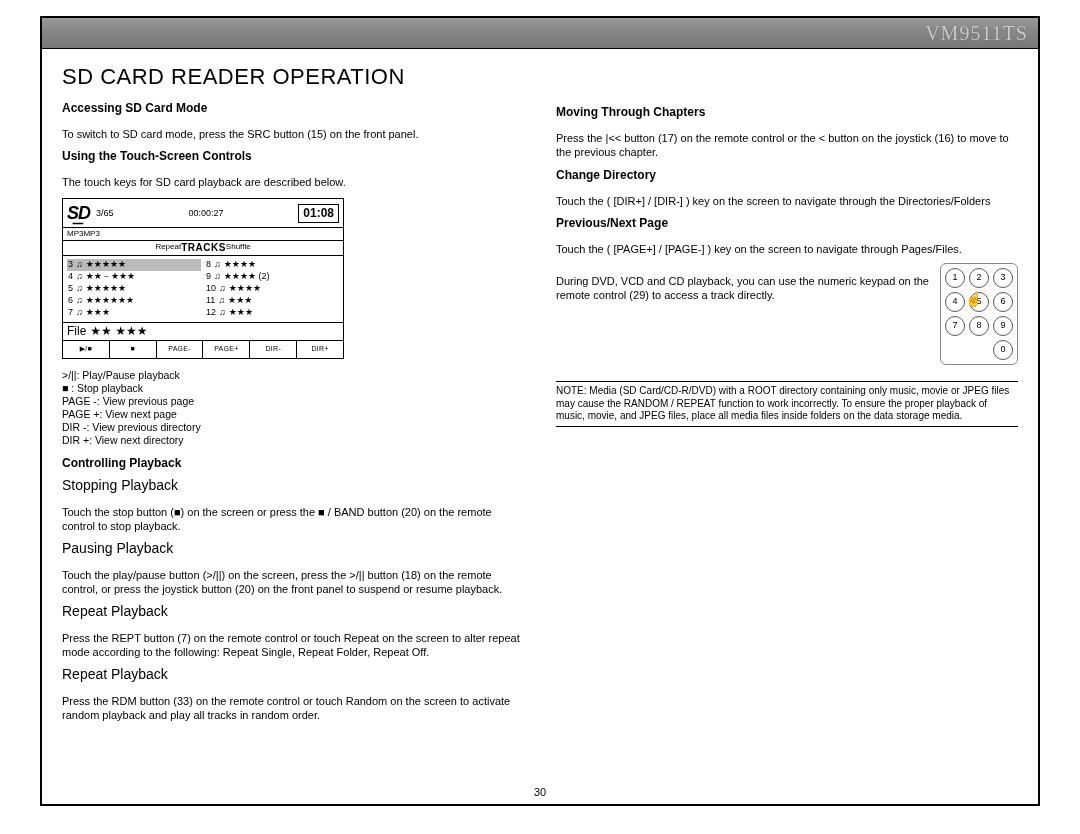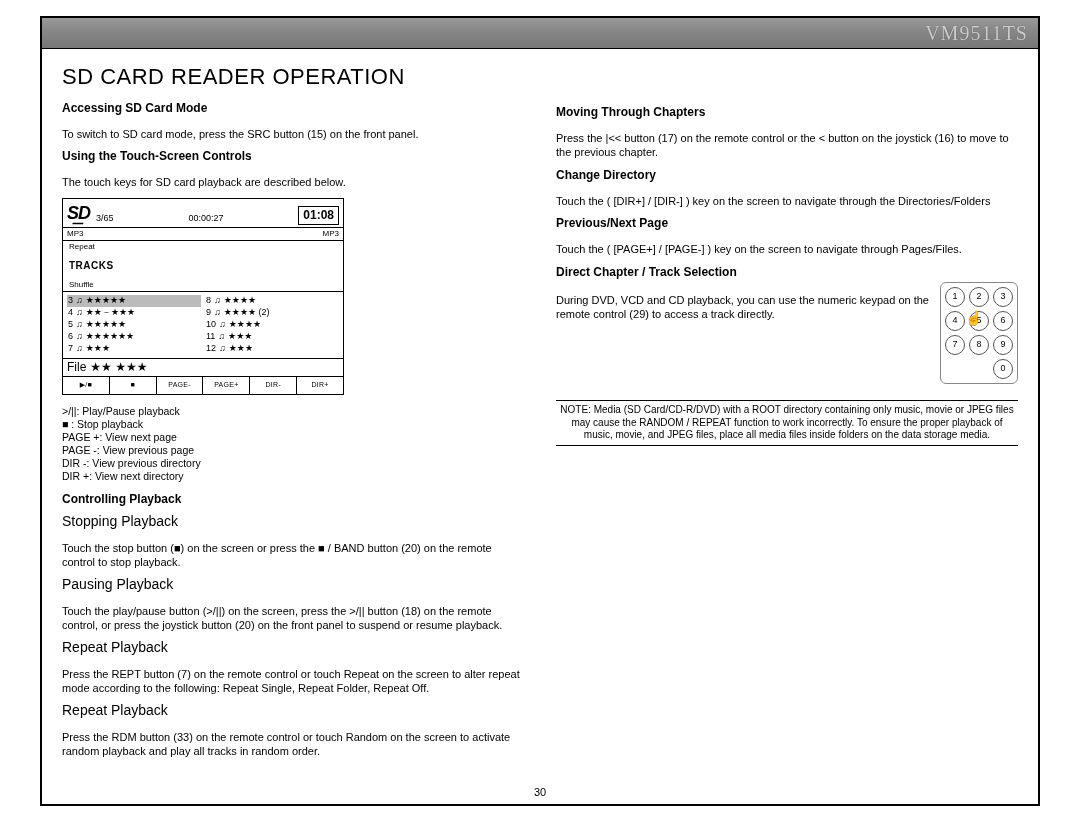--- a/index.html
+++ b/index.html
@@ -54,38 +54,37 @@
   .sect-head { font-weight: bold; font-size: 12px; margin: 8px 0 2px 0; }
   p { margin: 12px 0 6px 0; }
   .device {
     border: 1px solid #000;
     margin: 8px 0 10px 0;
     padding: 0;
     width: 280px;
   }
   .dev-top {
     display: flex;
-    align-items: flex-end;
+    align-items: center;
     gap: 6px;
     padding: 3px 4px 2px 4px;
     font-size: 9px;
   }
   .sd-glyph { font-family: Arial; font-weight: 900; font-style: italic; font-size:18px; letter-spacing:-1px; }
   .spacer { flex:1; }
   .timebox { border:1px solid #000; padding:1px 4px; font-size:12px; font-weight:bold; }
   .dev-row2 {
-    display:flex; justify-content:space-between; font-size:8px;
+    display:flex; font-size:8px;
     border-top:1px solid #000; border-bottom:1px solid #000;
     padding:1px 4px;
   }
   .dev-row3 {
-    display:flex; gap:8px; font-size:8px; padding:1px 6px;
+    display:flex; font-size:8px; padding:1px 6px;
     border-bottom:1px solid #000;
     justify-content:center;
-    flex-direction:column;
   }
   .dev-row3 .tracks { font-weight:900; letter-spacing:0.5px; font-size:10px; }
   .tracklist {
     display:flex; font-size:9px; padding:3px 4px; gap:4px;
   }
   .tl-col { flex:1; }
   .tl-row { display:flex; gap:3px; align-items:center; padding:0 1px; height:12px;}
   .tl-row.sel { background:#bbb; }
   .nicon { font-size:9px; }
   .dev-filebar { border-top:1px solid #000; font-size:12px; padding:1px 4px; display:flex; gap:4px;}
@@ -103,21 +102,21 @@
     display:grid; grid-template-columns:repeat(3, 20px); grid-auto-rows:20px; gap:4px;
     margin-left:6px;
   }
   .keypad .kp {
     border:1px solid #555; border-radius:50%; width:18px; height:18px;
     display:flex;align-items:center;justify-content:center; font-size:9px;
   }
   .keypad .kp0{grid-column:3;}
   .note-box {
     border-top:1px solid #000; border-bottom:1px solid #000;
-    padding:3px 0; margin-top:16px; font-size:10px; line-height:1.25;text-align:center;
+    padding:3px 0; margin-top:16px; font-size:10px; line-height:1.25;
   }
   .page-num {
     position:absolute; bottom:6px; left:0; right:0; text-align:center; font-size:11px;
   }
   .hand{position:absolute; font-size:14px; margin-left:-10px; margin-top:-4px;}
 </style>
 </head>
 <body>
 
 <div class="outer">
@@ -220,22 +219,22 @@
           <div class="dev-btn">PAGE-</div>
           <div class="dev-btn">PAGE+</div>
           <div class="dev-btn">DIR-</div>
           <div class="dev-btn">DIR+</div>
         </div>
       </div>
 
       <div class="legend">
         <p>&gt;/||: Play/Pause playback</p>
         <p>■ : Stop playback</p>
+        <p>PAGE -: View previous page</p>
         <p>PAGE +: View next page</p>
-        <p>PAGE -: View previous page</p>
         <p>DIR -: View previous directory</p>
         <p>DIR +: View next directory</p>
       </div>
 
       <div class="sect-head">Controlling Playback</div>
       <p class="sub-head">Stopping Playback</p>
       <p>Touch the stop button (■) on the screen or press the  ■ / BAND button (20) on the remote control to stop playback.</p>
       <p class="sub-head">Pausing Playback</p>
       <p>Touch the play/pause button (&gt;/||) on the screen, press the &gt;/|| button (18) on the remote control, or press the joystick button (20) on the front panel to suspend or resume playback.</p>
       <p class="sub-head">Repeat Playback</p>
@@ -248,21 +247,20 @@
       <div style="height:38px"></div>
       <div class="sect-head">Moving Through Chapters</div>
       <p>Press the |&lt;&lt; button (17) on the remote control or the &lt; button on the joystick (16) to move to the previous chapter.</p>
 
       <div class="sect-head">Change Directory</div>
       <p>Touch the ( [DIR+] / [DIR-] ) key on the screen to navigate through the Directories/Folders</p>
 
       <div class="sect-head">Previous/Next Page</div>
       <p>Touch the ( [PAGE+] / [PAGE-] ) key on the screen to navigate through Pages/Files.</p>
 
-      <div class="sect-head">Direct Chapter / Track Selection</div>
       <div style="position:relative; overflow:auto;">
         <div class="keypad">
           <div class="kp">1</div>
           <div class="kp">2</div>
           <div class="kp">3</div>
           <div class="kp">4</div>
           <div class="kp" style="position:relative;">
               <span>5</span>
               <span class="hand">☝</span>
             </div>

